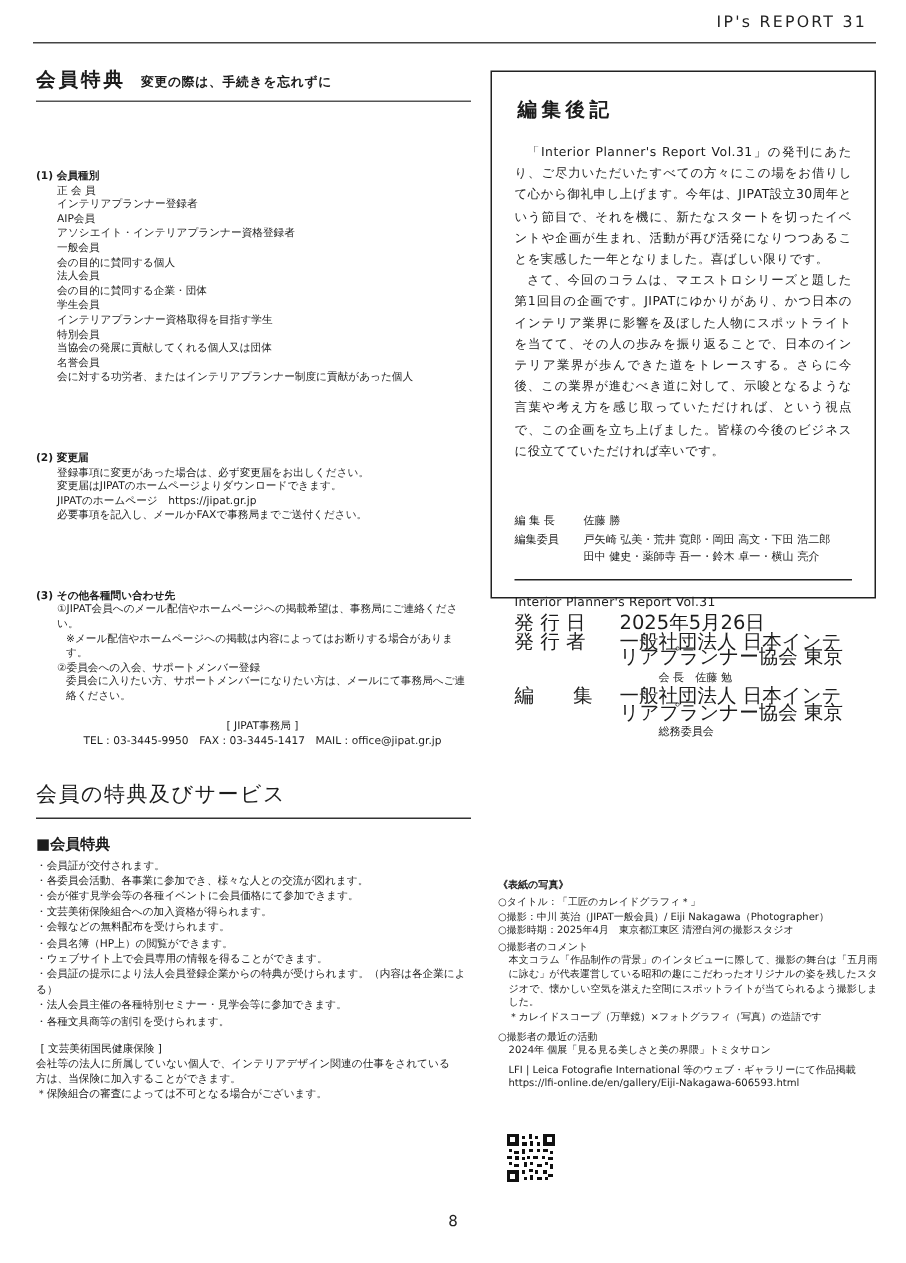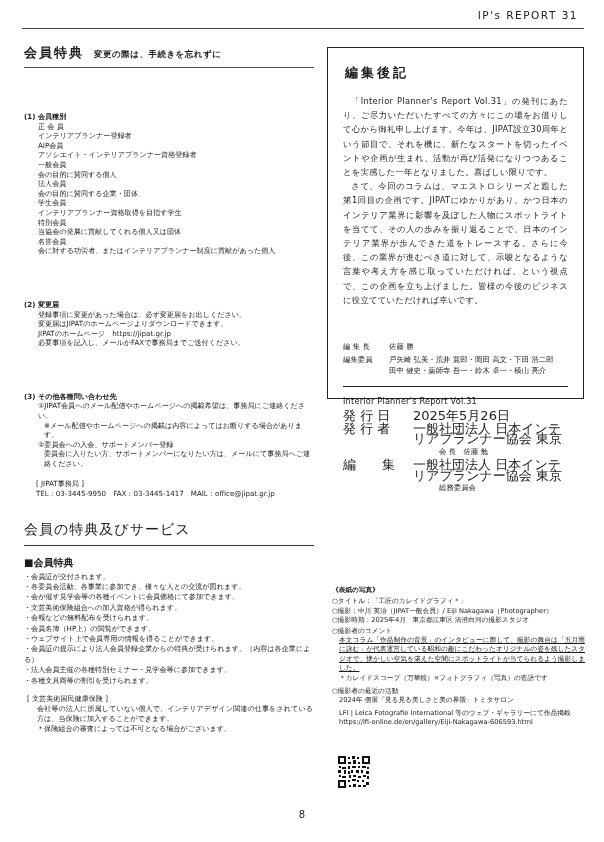--- a/index.html
+++ b/index.html
@@ -23,30 +23,30 @@
   .proc-rule { border-top:1px solid #555; margin:5px 0 6px 0; }
 
   .sec { font-size:7.1px; line-height:9.6px; margin-bottom:7px; }
   .sec-title { font-weight:bold;margin-top:44px; }
   .member-row { display:flex; margin-left:14px;flex-direction:column; }
   .m-label { flex:none; width:37px; }
   .m-desc { flex:1; }
   .sec-line { margin-left:14px; }
   .sec-line.indent2 { margin-left:20px; }
 
-  .office { font-size:7.1px; line-height:10px; margin:10px 0 0 12px; }
+  .office { font-size:7.1px; line-height:10px; margin:10px 0 0 12px;text-align:center; }
 
   .benefits { margin-top:22px; }
   .benefits-heading { font-size:14px; letter-spacing:1px; }
   .benefits-rule { border-top:1.5px solid #333; margin:6px 0 10px 0; }
   .benefit-group-title { font-size:10px; font-weight:bold; margin-bottom:2px; }
   .benefit-item { font-size:7.1px; line-height:10.4px; }
   .insurance { margin-top:8px; }
   .insurance-title { font-size:7.1px; line-height:10px; margin-left:3px; }
-  .insurance-line { font-size:7.1px; line-height:10px; margin-left:13px; width:276px; text-align:justify; }
+  .insurance-line { font-size:7.1px; line-height:10px; margin-left:0; width:276px; text-align:justify; }
 
   
   .edit-box {
     position:absolute; left:327px; top:47px; width:257px; height:352px;
     border:1.2px solid #222; padding:14px 15px 10px 15px;
   }
   .edit-heading { font-size:13px; font-weight:bold; letter-spacing:3px; margin:2px 0 12px 2px; }
   .edit-para { font-size:8.3px; line-height:14.2px; text-indent:1em; text-align:justify; letter-spacing:0.3px; }
   .credits { margin-top:34px; font-size:7.4px; line-height:11px; }
   .credit-row { display:flex; margin-bottom:2px; }
@@ -57,21 +57,21 @@
   .pub-row { display:flex; font-size:13px; line-height:10.5px; margin-bottom:2px; }
   .pub-label { flex:none; width:54px; }
   .pub-val { flex:1;margin-left:16px; }
   .pub-val2 { font-size:7.4px; line-height:10.5px; margin-left:96px; margin-bottom:3px; }
 
   
   .cover-note { position:absolute; left:332px; top:586px; width:258px; font-size:6.7px; line-height:9.4px; }
   .cover-heading { font-weight:bold; margin-bottom:2px; }
   .cover-line { }
   .cover-subhead { margin-top:1px; }
-  .cover-comment { margin-left:7px; width:246px; text-align:justify;text-decoration:underline; }
+  .cover-comment { margin-left:7px; width:246px; text-align:justify; }
   .cover-note-line { margin-left:7px; }
   .cover-activity { margin-left:7px; }
   .qr { position:absolute; left:338px; top:756px; width:32px; height:32px; }
 
   .page-num { position:absolute; left:0; right:0; bottom:22px; text-align:center; font-size:10px; color:#222; }
 </style>
 </head>
 <body>
 
 <div class="page">

